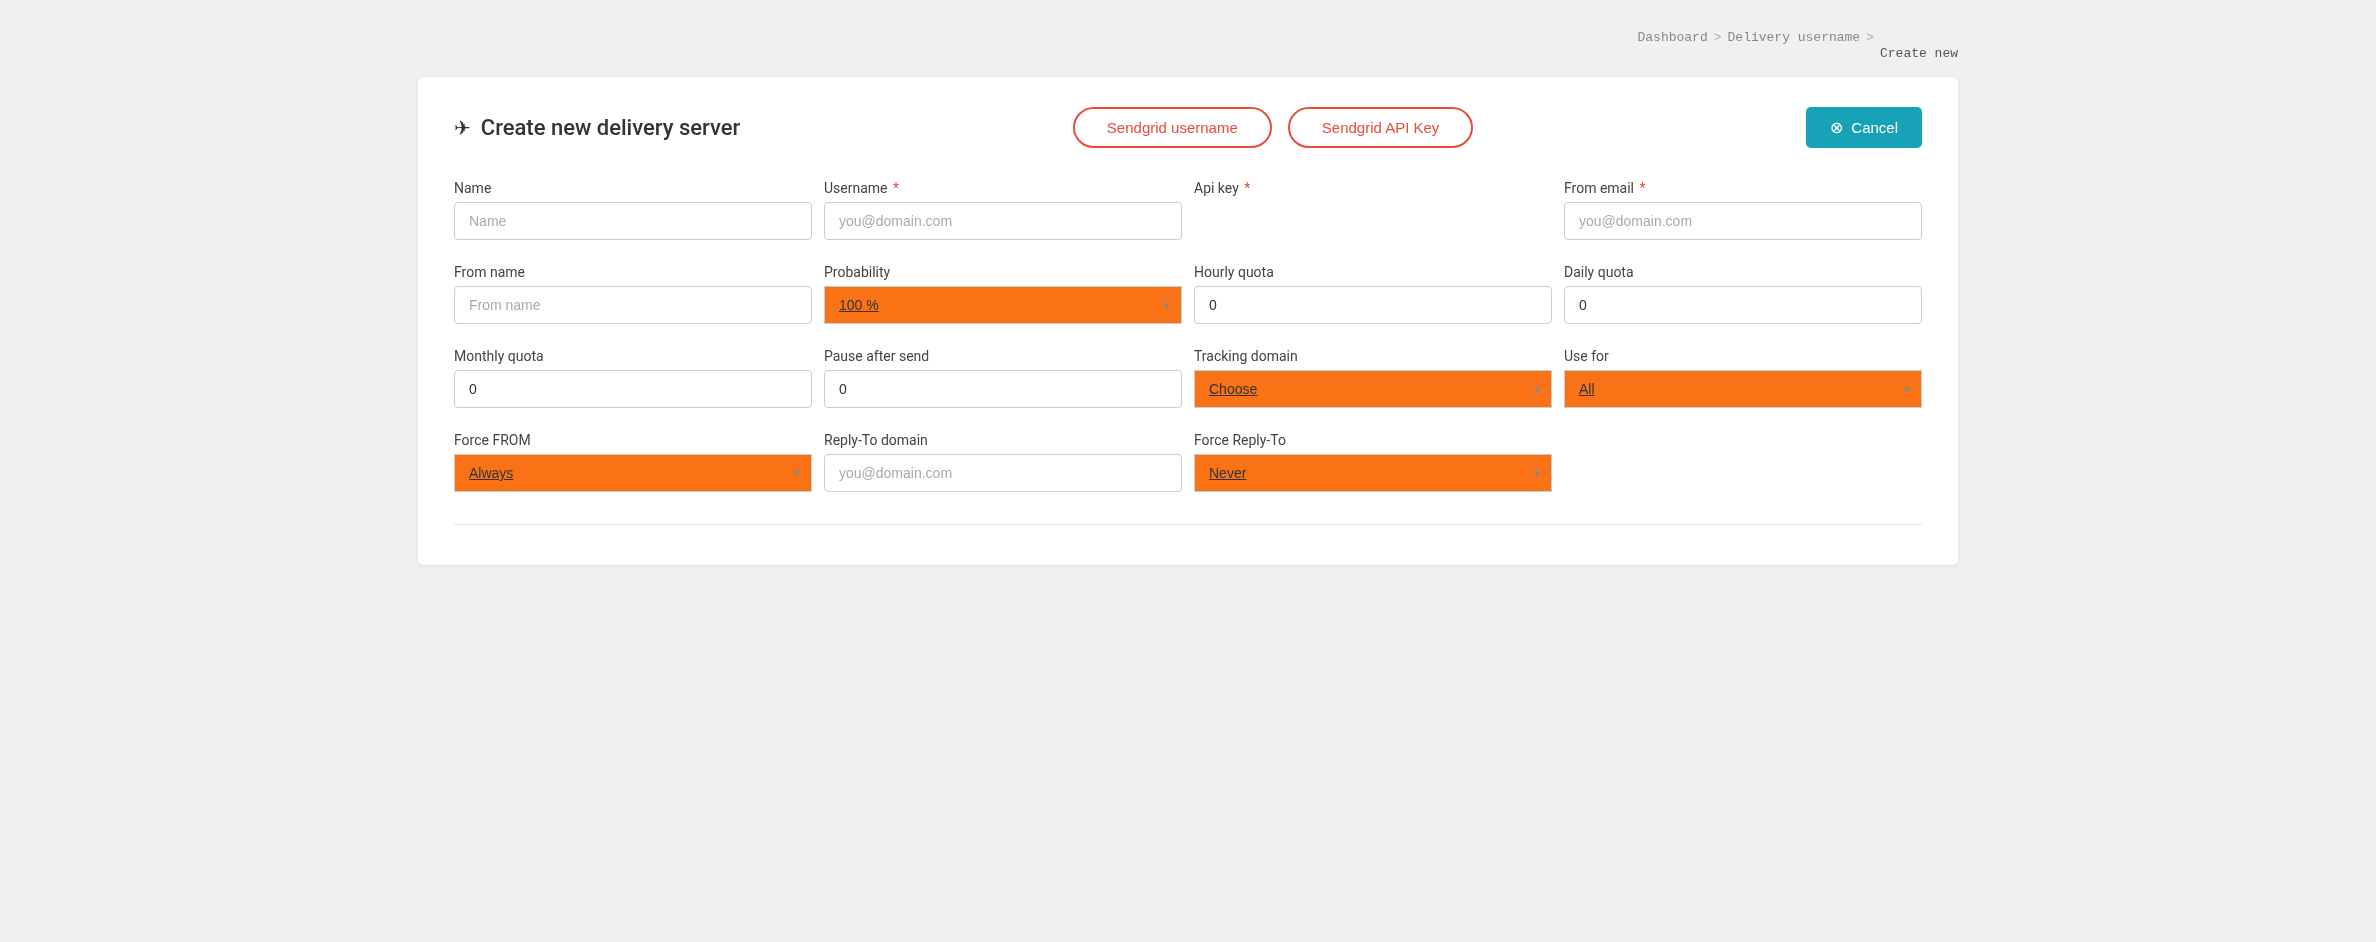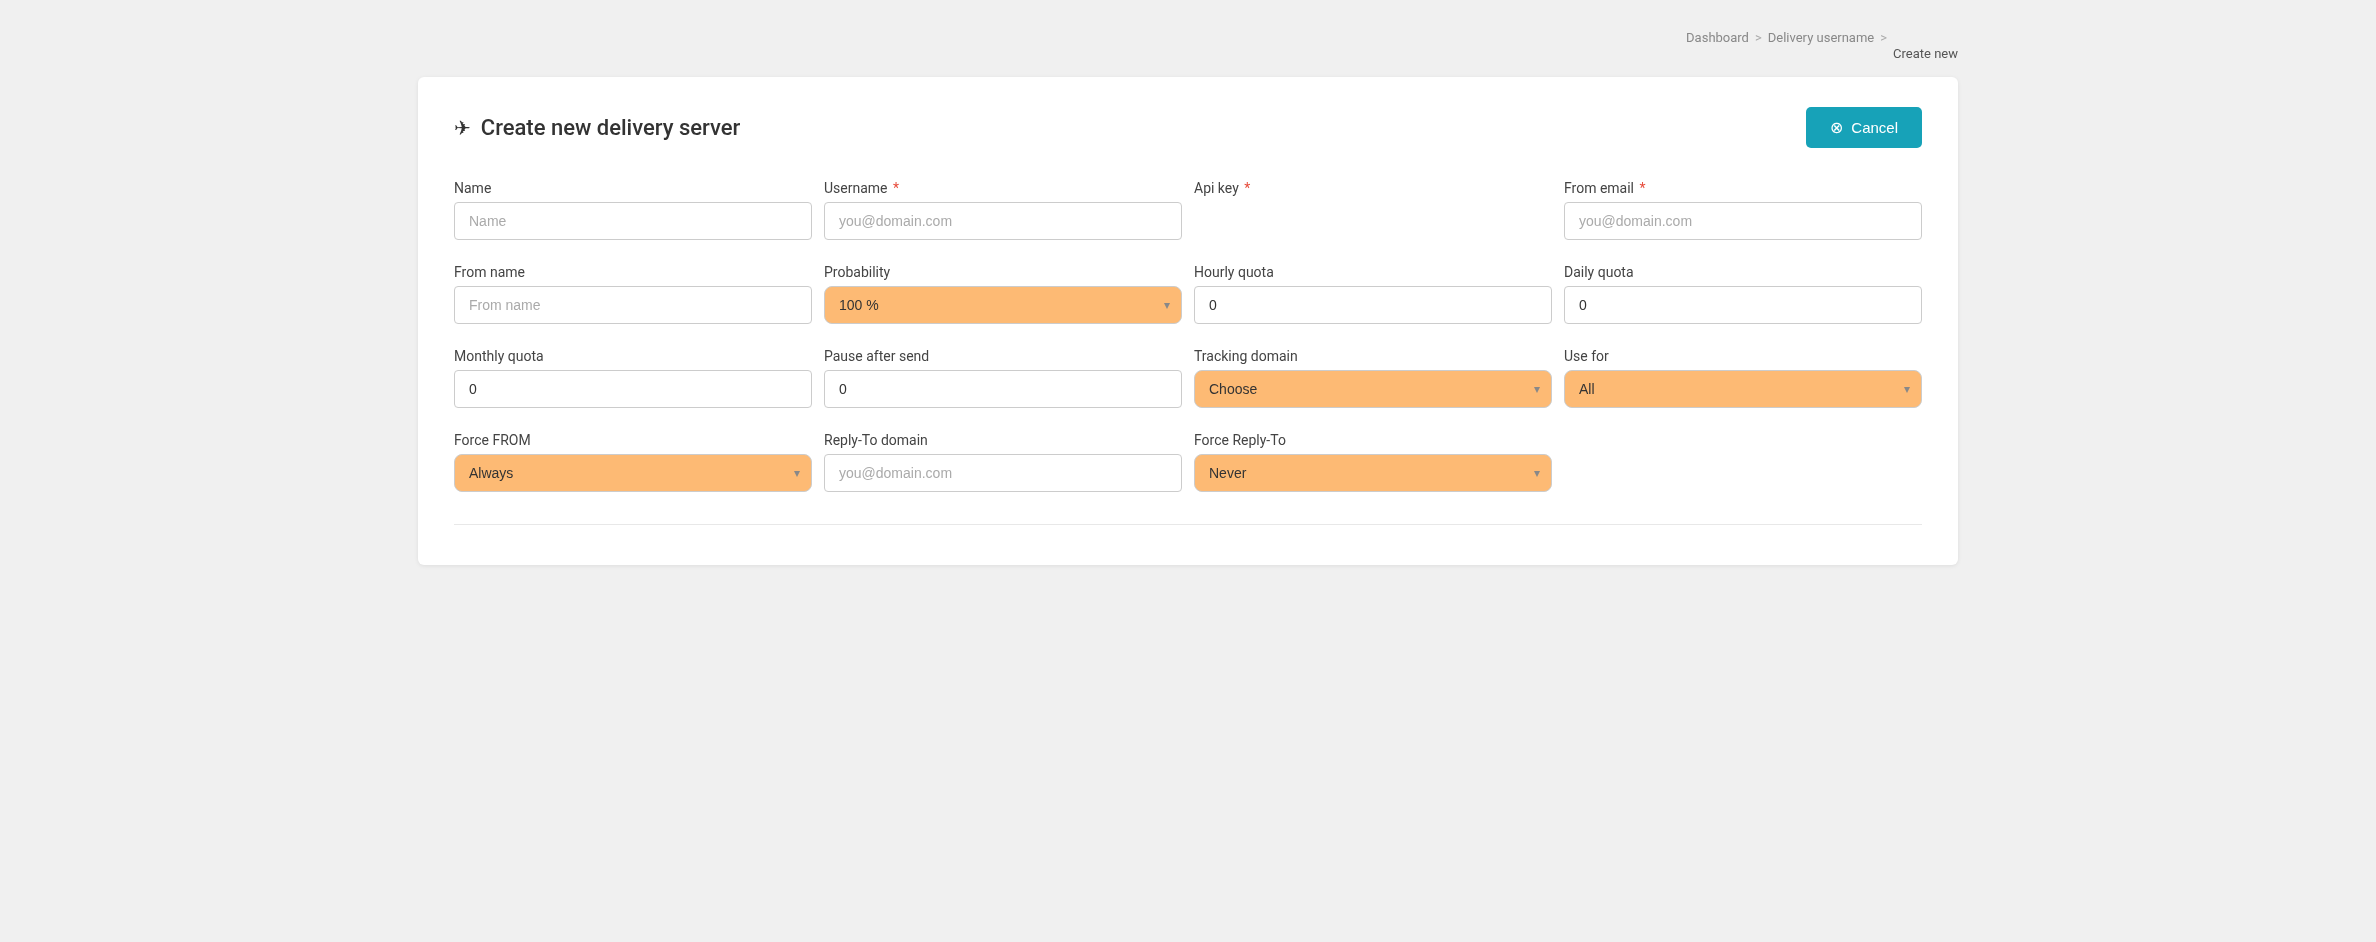--- a/index.html
+++ b/index.html
@@ -17,20 +17,21 @@
       width: 100%;
       max-width: 1540px;
     }
     .breadcrumb-bar {
       display: flex;
       justify-content: flex-end;
       padding: 10px 0 16px 0;
       font-size: 13px;
       color: #888;
       gap: 6px;
+      font-family: Liberation Mono, monospace;
     }
     .breadcrumb-sep {
       color: #aaa;
     }
     .breadcrumb-active {
       color: #555;
       margin-top: 16px;
     }
     .main-card {
       background: #fff;
@@ -120,29 +121,30 @@
       background: #fff;
     }
     .form-input::placeholder {
       color: #aaa;
     }
     .form-select-wrapper {
       position: relative;
     }
     .form-select {
       border: 1px solid #ccc;
-      border-radius: 8px;
+      border-radius: 0;
       padding: 10px 36px 10px 14px;
       font-size: 14px;
       color: #333;
       outline: none;
       width: 100%;
-      background: #fdba74;
+      background: #f97316;
       appearance: none;
       cursor: pointer;
+      text-decoration: underline;
     }
     .select-chevron {
       position: absolute;
       right: 12px;
       top: 50%;
       transform: translateY(-50%);
       pointer-events: none;
       color: #888;
       font-size: 12px;
     }
@@ -163,20 +165,24 @@
     <span class="breadcrumb-sep">&gt;</span>
     <span class="breadcrumb-active">Create new</span>
   </div>
 
   <div class="main-card">
     <div class="card-header">
       <div class="page-title">
         <span class="paper-plane-icon">✈</span>
         <span>Create new delivery server</span>
       </div>
+      <div class="tab-buttons">
+        <button class="tab-btn">Sendgrid username</button>
+        <button class="tab-btn">Sendgrid API Key</button>
+      </div>
       <button class="cancel-btn">
         <span class="cancel-icon">⊗</span>
         <span>Cancel</span>
       </button>
     </div>
 
     <div class="form-grid">
 
       <div class="form-group">
         <label class="form-label">Name</label>

